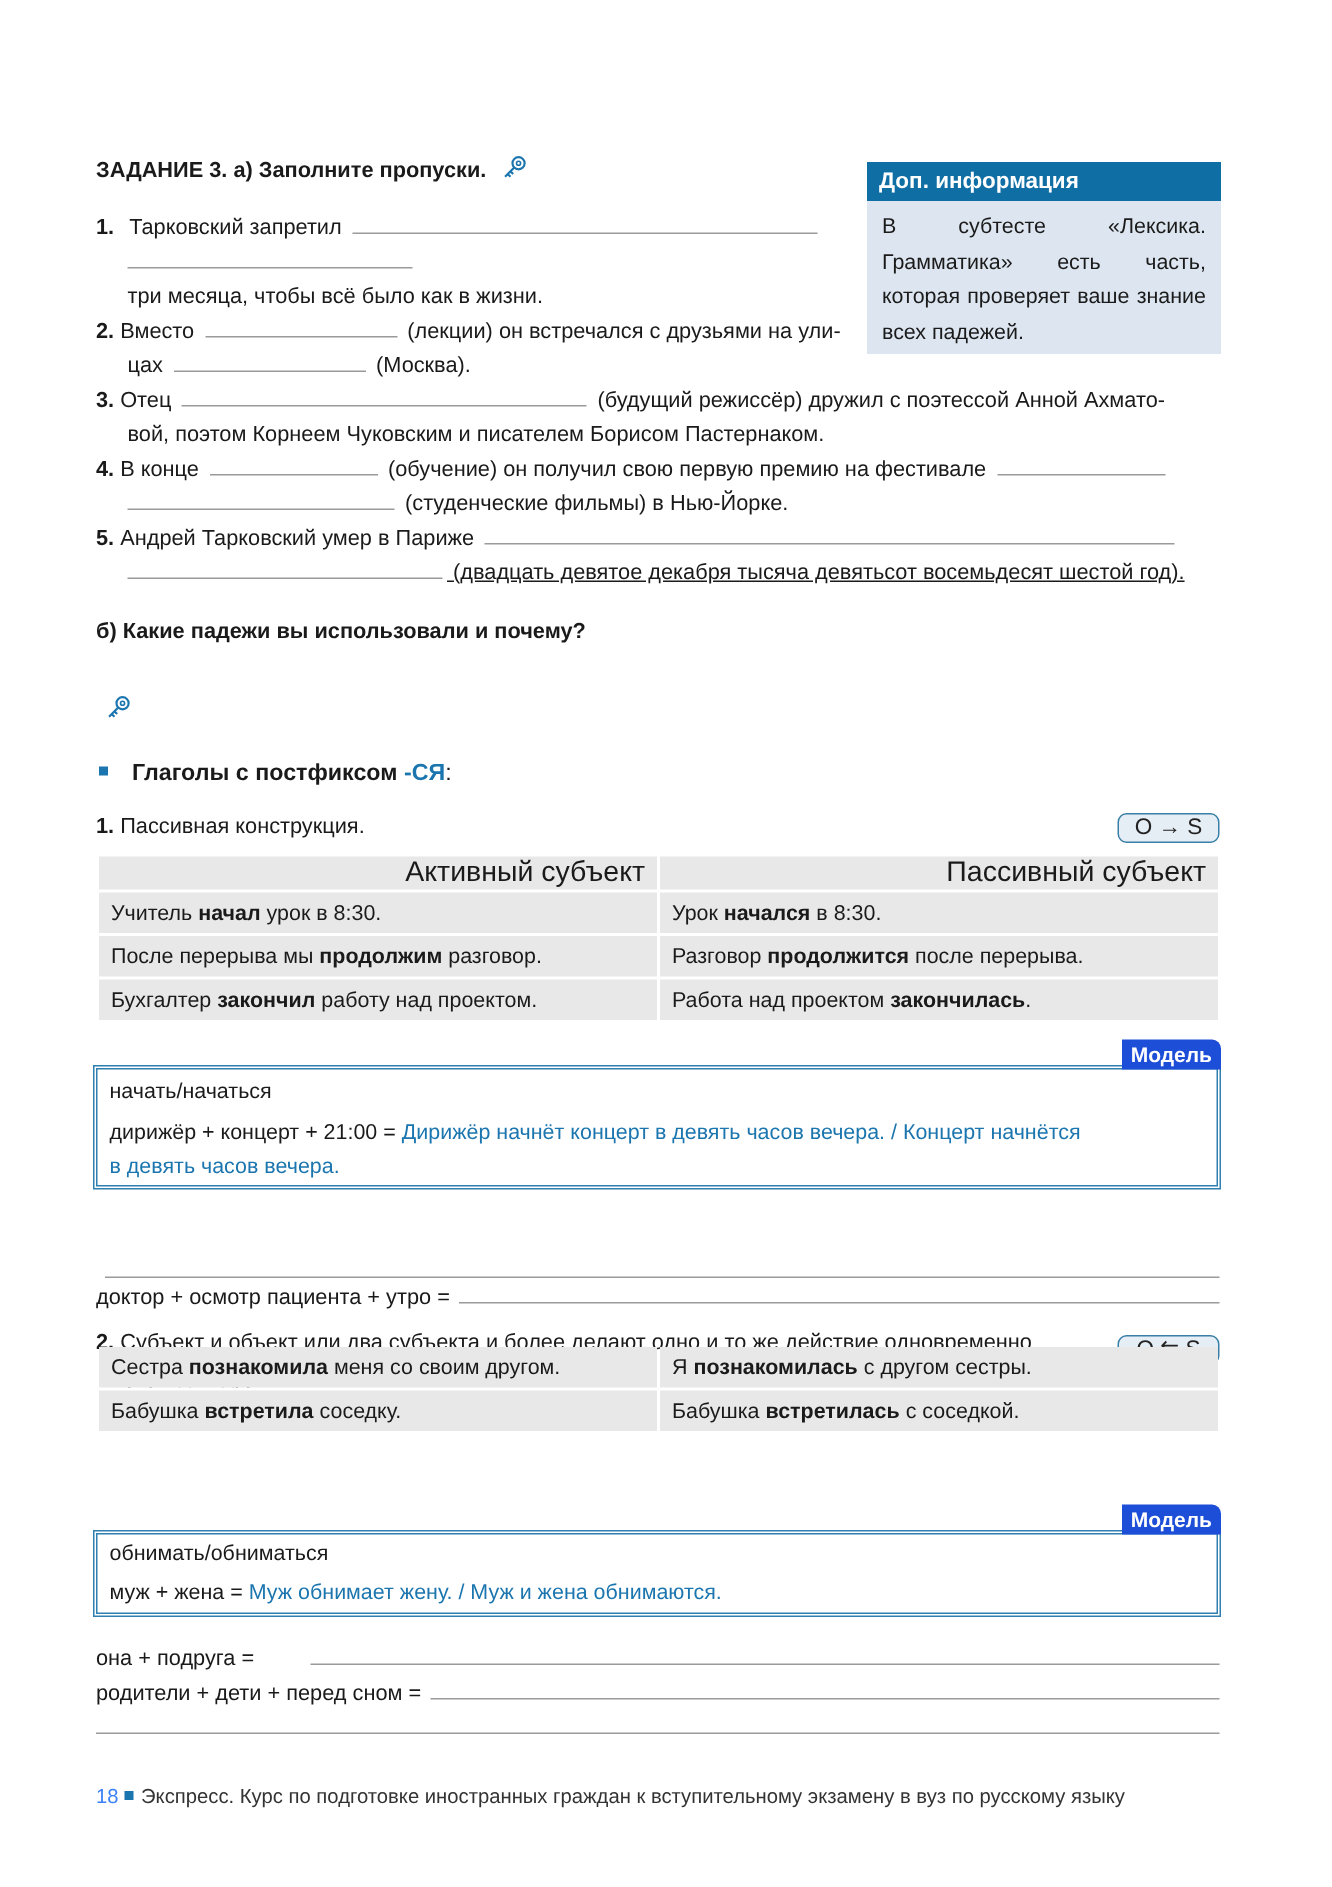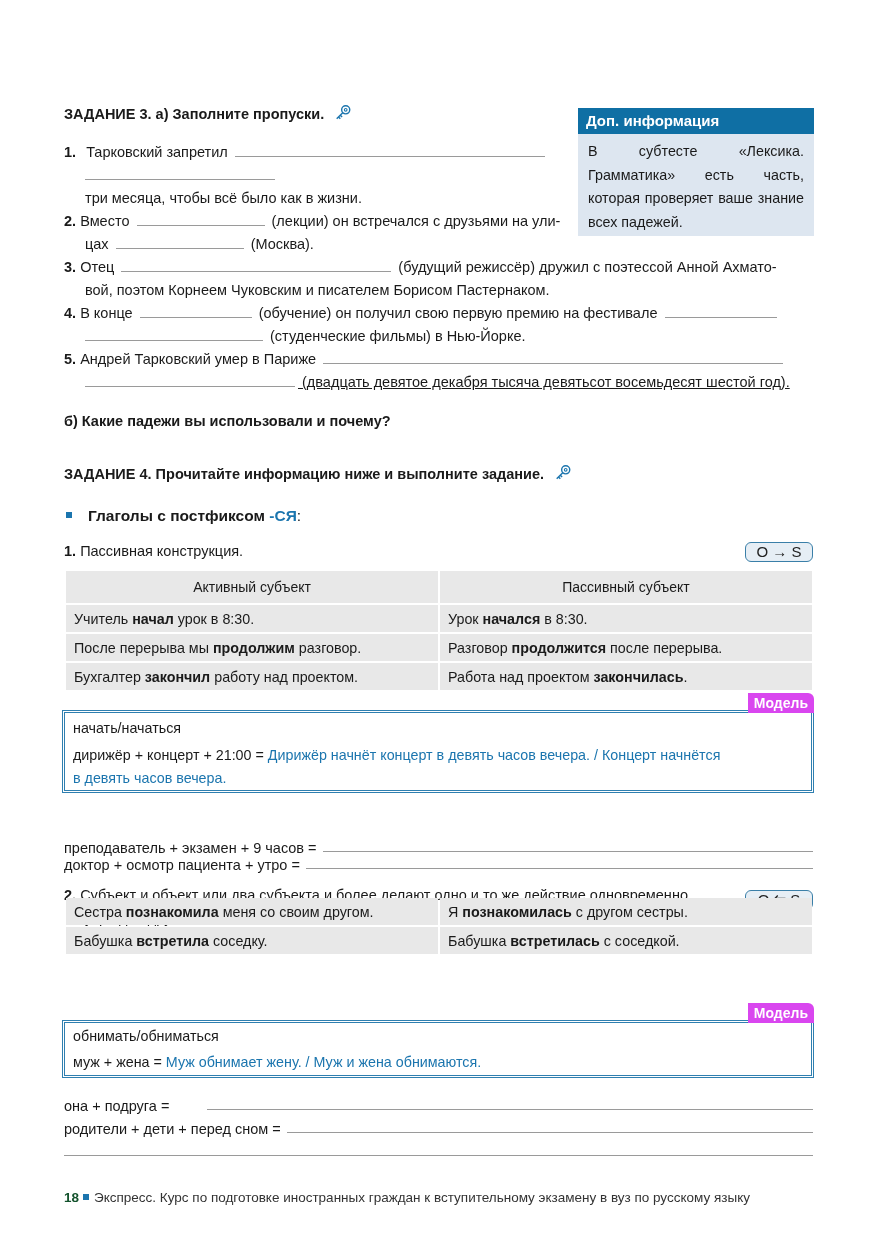--- a/index.html
+++ b/index.html
@@ -30,35 +30,35 @@
     .pill {
       position: absolute; border: 1.5px solid #3a7fa8; background: #e6eef5;
       border-radius: 6px; font-size: 15px; color: #222; text-align: center;
       height: 18px; line-height: 18px; width: 66px;
     }
 
     table.grid { position: absolute; left: 64px; width: 750px; border-collapse: separate; border-spacing: 2px; table-layout: fixed; }
     table.grid td, table.grid th {
       background: #e8e8e8; font-size: 14.3px; text-align: left; padding: 0 8px; height: 27px; font-weight: normal;
     }
-    table.grid th { text-align: center; font-size: 14px; height: 32px; }
+    table.grid th { text-align: right; font-size: 19px; height: 16px; }
 
     .model-box {
       position: absolute; left: 62px; width: 746px;
       border: 3px double #2f7fb0; background: #fff;
     }
     .model-tag {
-      position: absolute; right: -3px; top: -20px; background: #d946ef; color: #fff;
+      position: absolute; right: -3px; top: -20px; background: #1d4ed8; color: #fff;
       font-weight: bold; font-size: 14px; padding: 0 6px; height: 20px; line-height: 20px;
       border-top-right-radius: 6px;
     }
     .model-line { padding: 0 8px; line-height: 23px; font-size: 14.3px; }
 
     .footer { position: absolute; left: 64px; top: 1190px; font-size: 13.5px; color: #333; white-space: nowrap; }
-    .footer .pg { font-weight: bold; color: #14532d; margin-right: 4px; }
+    .footer .pg { font-weight: normal; color: #3b82f6; margin-right: 4px; }
     .footer .sq { display: inline-block; width: 6px; height: 6px; background: #1b75ae; vertical-align: 2px; margin-right: 5px; }
   </style>
 </head>
 <body>
 
 <div class="abs" style="left:64px; top:103px; line-height:23px;">
   <span class="task-title">ЗАДАНИЕ 3. а) Заполните пропуски.</span>
   <svg class="key-icon" viewBox="0 0 20 20">
       <circle cx="13" cy="6.5" r="4.5" fill="none" stroke="#1b75ae" stroke-width="1.6"></circle>
       <circle cx="13" cy="6.5" r="1.5" fill="none" stroke="#1b75ae" stroke-width="1.2"></circle>
@@ -123,21 +123,20 @@
 </div>
 
 <div class="abs task-title" style="left:64px; top:410px; line-height:23px;">б)  Какие падежи вы использовали и почему?</div>
 
 <div class="abs info-box">
   <div class="info-head">Доп. информация</div>
   <div class="info-body">В субтесте «Лексика. Грамматика» есть часть, которая проверяет ваше знание всех падежей.</div>
 </div>
 
 <div class="abs" style="left:64px; top:463px; line-height:23px;">
-  <span class="task-title">ЗАДАНИЕ 4. Прочитайте информацию ниже и выполните задание.</span>
   <svg class="key-icon" viewBox="0 0 20 20">
       <circle cx="13" cy="6.5" r="4.5" fill="none" stroke="#1b75ae" stroke-width="1.6"></circle>
       <circle cx="13" cy="6.5" r="1.5" fill="none" stroke="#1b75ae" stroke-width="1.2"></circle>
       <path d="M10 9.5 L3 16.5 M5 14.5 L7 16.5 M7 12.5 L9 14.5" stroke="#1b75ae" stroke-width="1.6" fill="none"></path>
     </svg>
 </div>
 
 <div class="abs" style="left:66px; top:504px; line-height:23px; font-size:15.5px; font-weight:bold;">
   <span class="bullet"></span><span>Глаголы с постфиксом </span><span class="blue">-СЯ</span><span style="font-weight:normal">:</span>
 </div>
@@ -176,21 +175,20 @@
     <span>дирижёр + концерт + 21:00 = </span><span class="blue">Дирижёр начнёт концерт в девять часов вечера. / Концерт начнётся</span>
   </div>
   <div class="model-line blue">в девять часов вечера.</div>
 </div>
 
 <div class="line-row" style="top:814px; display:flex;margin-top:40px;">
   <span>доктор + осмотр пациента + утро =</span>
   <span class="blank" style="flex:1; margin-left:6px; margin-right:0"></span>
 </div>
 <div class="line-row" style="top:837px; display:flex;">
-  <span>преподаватель + экзамен + 9 часов =</span>
   <span class="blank" style="flex:1; margin-left:6px; margin-right:0"></span>
 </div>
 
 <div class="abs" style="left:64px; top:884px; line-height:23px; white-space:nowrap;">
   <span class="bold">2.</span>
   <span>Субъект и объект или два субъекта и более делают одно и то же действие одновременно</span>
 </div>
 <div class="abs" style="left:85px; top:907px; line-height:23px;">утро для друга.</div>
 <div class="pill" style="left:745px; top:890px;">O ⇆ S</div>
 

